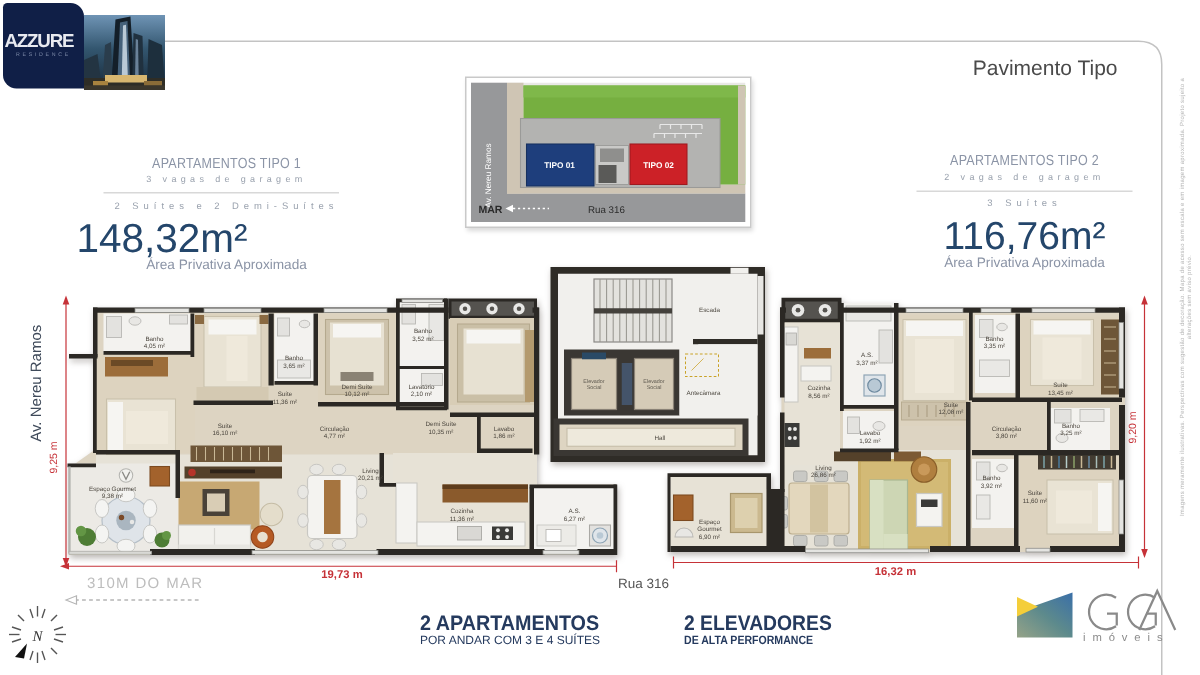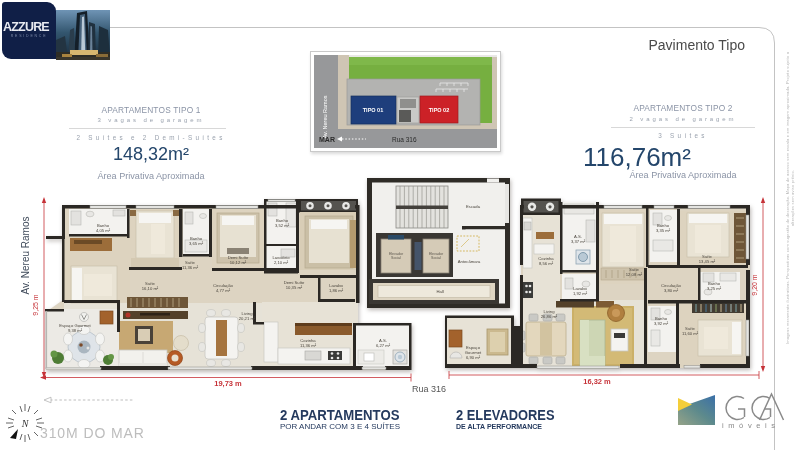--- a/index.html
+++ b/index.html
@@ -46,33 +46,33 @@
 <div class="abs" style="left:595px;top:11px;width:150px;text-align:right;color:#4a4a4a;font-size:14px;margin-top:26px;">Pavimento Tipo</div>
 
 <div class="abs" style="left:51px;top:104px;width:200px;text-align:center;color:#8b94a6;font-size:9.8px;letter-spacing:0.2px;transform:scaleX(0.85);">APARTAMENTOS TIPO 1</div>
 
 <div class="abs" style="left:51px;top:117px;width:200px;text-align:center;color:#9aa2ae;font-size:6px;letter-spacing:2.9px;">3 vagas de garagem</div>
 
 <div class="abs" style="left:69px;top:128px;width:157px;height:1px;background:#d8d8d8;"></div>
 
 <div class="abs" style="left:51px;top:134px;width:200px;text-align:center;color:#9aa2ae;font-size:6.3px;letter-spacing:3.3px;">2 Suítes e 2 Demi-Suítes</div>
 
-<div class="abs" style="left:51px;top:144px;width:200px;text-align:center;color:#24466b;font-size:18px;">148,32m²</div>
+<div class="abs" style="left:51px;top:144px;width:200px;text-align:left;color:#24466b;font-size:27px;">148,32m²</div>
 
 <div class="abs" style="left:51px;top:171px;width:200px;text-align:center;color:#8b94a6;font-size:9.1px;">Área Privativa Aproximada</div>
 
 <div class="abs" style="left:583px;top:102px;width:200px;text-align:center;color:#8b94a6;font-size:9.8px;letter-spacing:0.2px;transform:scaleX(0.85);">APARTAMENTOS TIPO 2</div>
 
 <div class="abs" style="left:583px;top:116px;width:200px;text-align:center;color:#9aa2ae;font-size:6px;letter-spacing:2.9px;">2 vagas de garagem</div>
 
 <div class="abs" style="left:611px;top:127px;width:144px;height:1px;background:#d8d8d8;"></div>
 
 <div class="abs" style="left:583px;top:132px;width:200px;text-align:center;color:#9aa2ae;font-size:6.3px;letter-spacing:3.3px;">3 Suítes</div>
 
-<div class="abs" style="left:583px;top:142px;width:200px;text-align:left;color:#24466b;font-size:26px;">116,76m²</div>
+<div class="abs" style="left:583px;top:142px;width:200px;text-align:center;color:#24466b;font-size:26px;">116,76m²</div>
 
 <div class="abs" style="left:583px;top:170px;width:200px;text-align:center;color:#8b94a6;font-size:9.1px;">Área Privativa Aproximada</div>
 
 <div class="abs" style="left:310px;top:51px;width:189px;height:99px;background:#ffffff;border:1px solid #c9c9c9;box-shadow:1px 2px 3px rgba(0,0,0,0.15);"></div>
 <svg class="abs" style="left:314px;top:55px;" width="183" height="93">
 
   <rect x="0" y="0" width="183" height="93" fill="#e9e8e6"></rect>
 
   <rect x="0" y="0" width="24" height="93" fill="#97989a"></rect>
 
@@ -694,21 +694,21 @@
 
 <svg class="abs" style="left:444px;top:370px;" width="320" height="16">
   <line x1="5" y1="5" x2="315" y2="5" stroke="#c63238" stroke-width="0.8"></line>
   <line x1="5" y1="1" x2="5" y2="9" stroke="#c63238" stroke-width="0.8"></line>
   <line x1="315" y1="1" x2="315" y2="9" stroke="#c63238" stroke-width="0.8"></line>
   <text x="153" y="13.5" fill="#c63238" font-size="7.5" font-weight="bold" text-anchor="middle" font-family="Liberation Sans">16,32 m</text>
 </svg>
 
 <div class="abs" style="left:379px;top:384px;width:100px;text-align:center;color:#555;font-size:9px;">Rua 316</div>
 
-<div class="abs" style="left:40px;top:384px;color:#bdbdbd;font-size:14px;letter-spacing:0.9px;margin-top:41px;">310M DO MAR</div>
+<div class="abs" style="left:58px;top:384px;color:#bdbdbd;font-size:10px;letter-spacing:0.9px;">310M DO MAR</div>
 
 <svg class="abs" style="left:42px;top:395px;" width="95" height="10">
   <line x1="8" y1="5" x2="92" y2="5" stroke="#b5b5b5" stroke-width="0.9" stroke-dasharray="2.5,2.2"></line>
   <path d="M2,5 L9,2.2 L9,7.8 Z" fill="#ffffff" stroke="#b5b5b5" stroke-width="0.8"></path>
 </svg>
 
 <svg class="abs" style="left:4px;top:402px;" width="42" height="42">
   <g stroke="#555" stroke-width="0.9">
     <line x1="21" y1="2" x2="21" y2="9"></line>
       <line x1="21" y1="33" x2="21" y2="40"></line>

